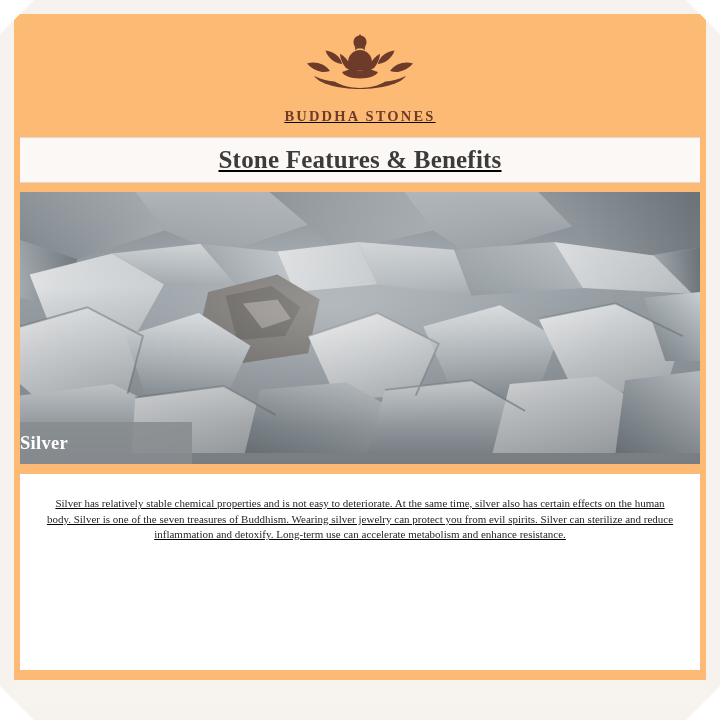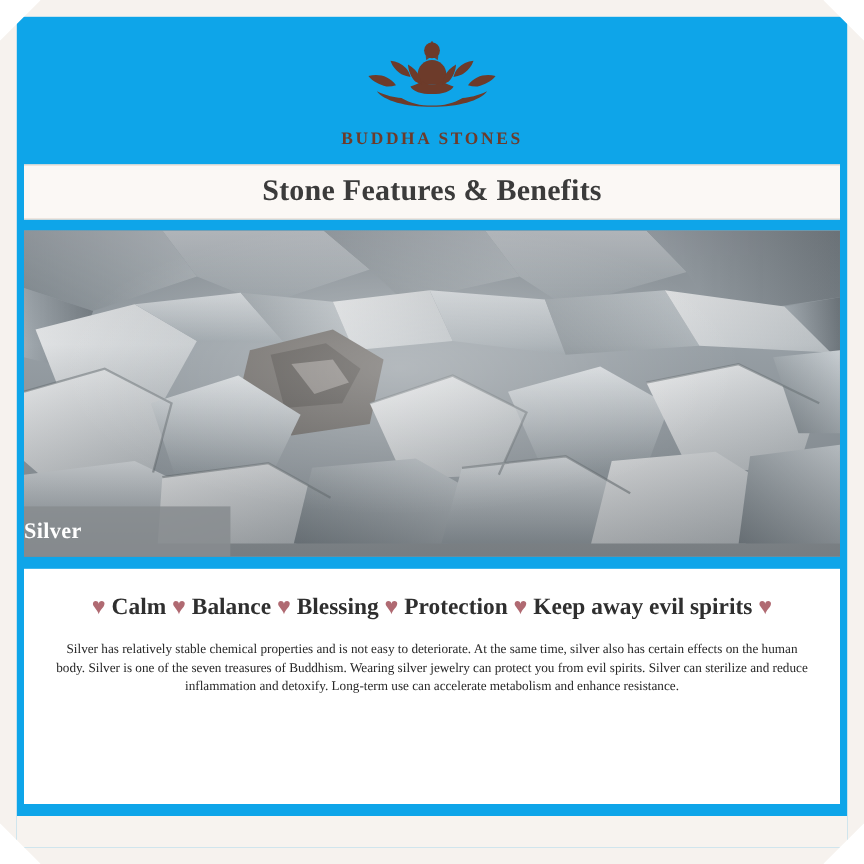--- a/index.html
+++ b/index.html
@@ -26,21 +26,22 @@
   .corner.tr { top: 0; right: 0; width: 34px; height: 34px;
     clip-path: polygon(100% 0, 100% 100%, 0 0); }
   .corner.bl { bottom: 0; left: 0; width: 34px; height: 34px;
     clip-path: polygon(0 100%, 100% 100%, 0 0); }
   .corner.br { bottom: 0; right: 0; width: 34px; height: 34px;
     clip-path: polygon(100% 100%, 0 100%, 100% 0); }
 
   .inner {
     position: absolute;
     left: 14px; top: 14px; right: 14px; bottom: 14px;
-    background: #0ea5e9;
+    background: #fdba74;
+    text-decoration: underline;
   }
 
   
   .brand {
     padding-top: 14px;
     text-align: center;
   }
   .brand svg { display: block; margin: 0 auto; }
   .brand-name {
     margin-top: 6px;
@@ -239,21 +240,20 @@
           <path d="M380,206 L470,196 L526,228"></path>
         </g>
       </svg>
       <div class="vignette"></div>
       <div class="caption">
         <span>Silver</span>
       </div>
     </div>
 
     <div class="textblock">
-      <div class="keywords"><span class="hrt">♥</span> Calm <span class="hrt">♥</span> Balance <span class="hrt">♥</span> Blessing <span class="hrt">♥</span> Protection <span class="hrt">♥</span> Keep away evil spirits <span class="hrt">♥</span></div>
       <p class="body-copy">Silver has relatively stable chemical properties and is not easy to deteriorate. At the same time, silver also has certain effects on the human body. Silver is one of the seven treasures of Buddhism. Wearing silver jewelry can protect you from evil spirits. Silver can sterilize and reduce inflammation and detoxify. Long-term use can accelerate metabolism and enhance resistance.</p>
     </div>
 
     <div class="bottom-strip"></div>
   </div>
 
   <div class="corner tl"></div>
   <div class="corner tr"></div>
   <div class="corner bl"></div>
   <div class="corner br"></div>

